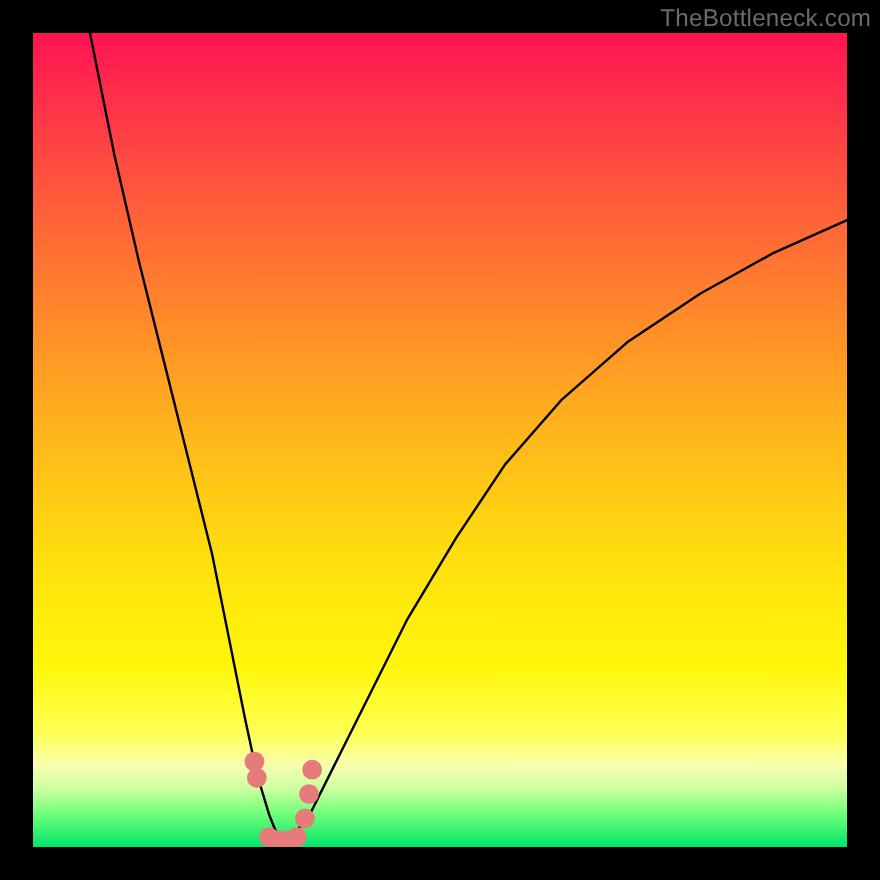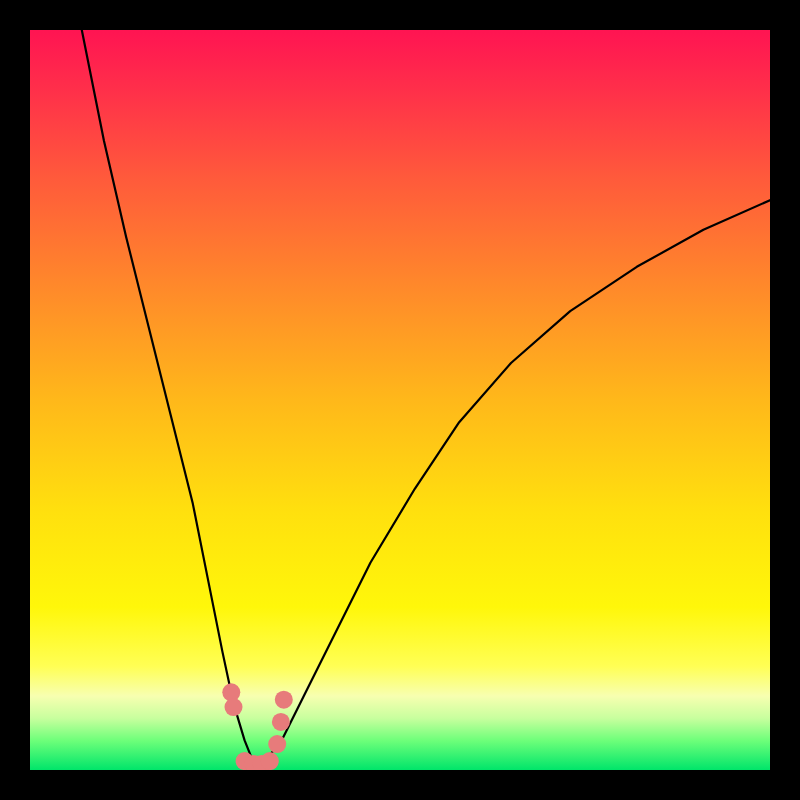--- a/index.html
+++ b/index.html
@@ -47,20 +47,21 @@
   }
   svg.curve {
     position: absolute;
     inset: 0;
   }
 </style>
 </head>
 <body>
 
 <div class="frame">
+  <div class="watermark">TheBottleneck.com</div>
   <div class="plot-area">
     <div class="gradient-bg"></div>
     <svg class="curve" viewBox="0 0 740 740" preserveAspectRatio="none">
       <g id="curve-group">
           <path d="M51.8 0.0 L74.0 111.0 L96.2 207.2 L118.4 296.0 L140.6 384.8 L162.8 473.6 L177.6 547.6 L192.4 621.6 L203.5 673.4 L214.6 710.4 L222.0 728.9 L229.4 734.1 L236.8 728.9 L251.6 710.4 L273.8 666.0 L303.4 606.8 L340.4 532.8 L384.8 458.8 L429.2 392.2 L481.0 333.0 L540.2 281.2 L606.8 236.8 L673.4 199.8 L740.0 170.2" fill="none" stroke="#000" stroke-width="2.2" stroke-linecap="round" stroke-linejoin="round"></path>
         </g>
       <g id="marker-group">
           <circle cx="201.3" cy="662.3" r="9" fill="#e77b7b"></circle>
           <circle cx="203.5" cy="677.1" r="9" fill="#e77b7b"></circle>
           <circle cx="214.6" cy="731.1" r="9" fill="#e77b7b"></circle>

